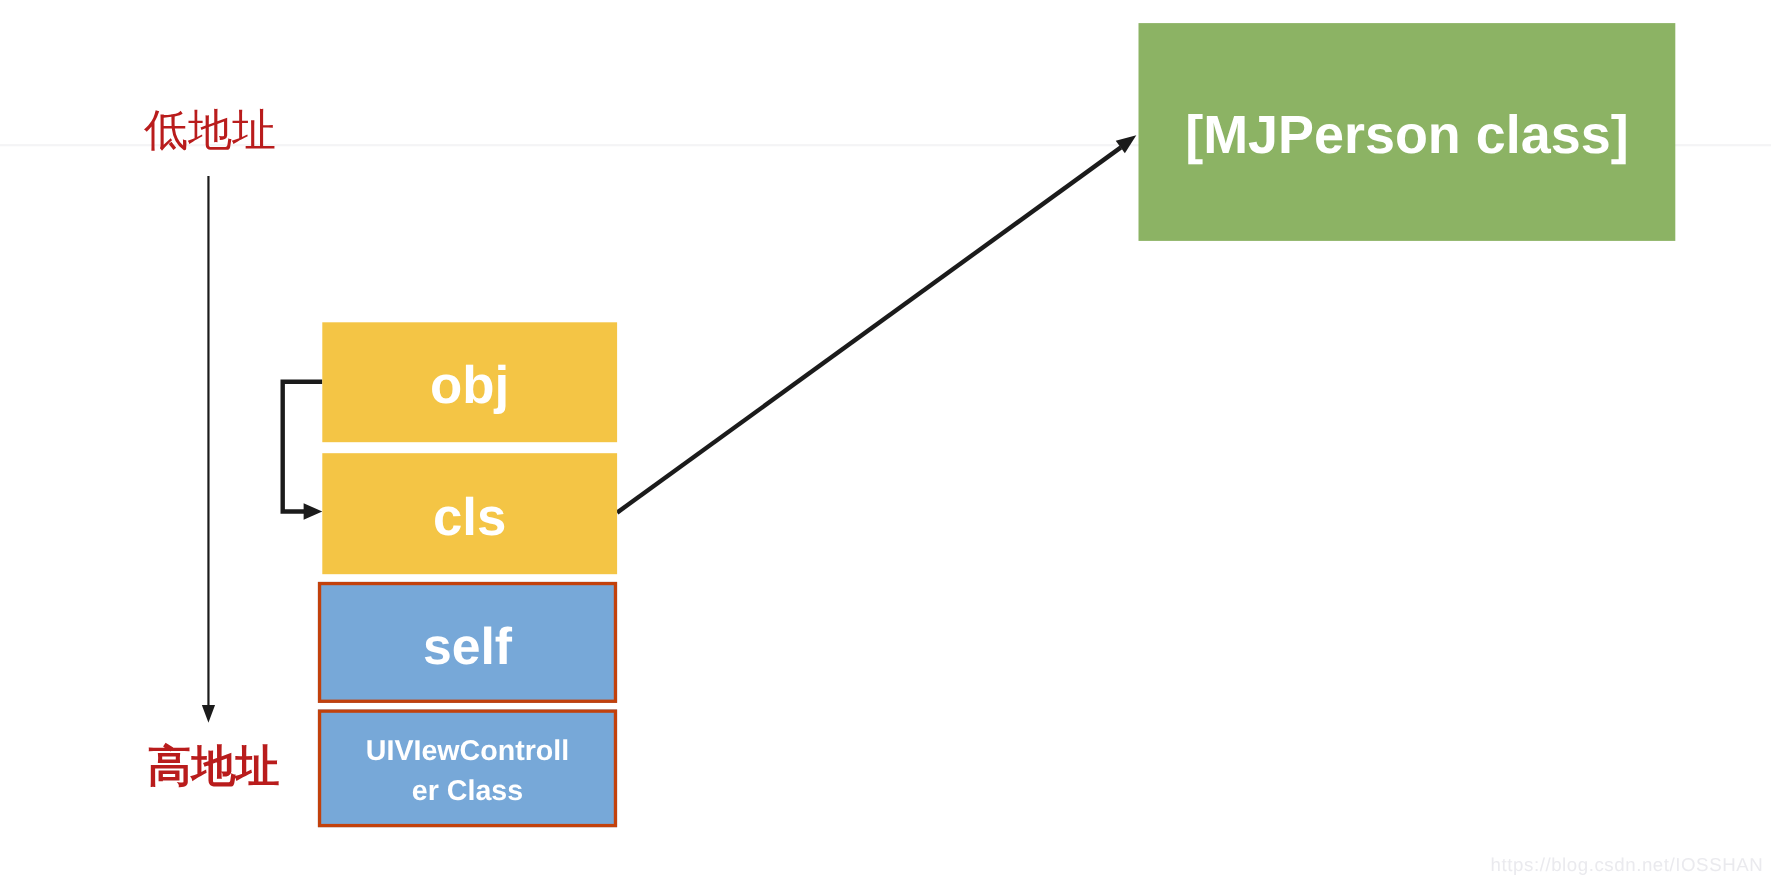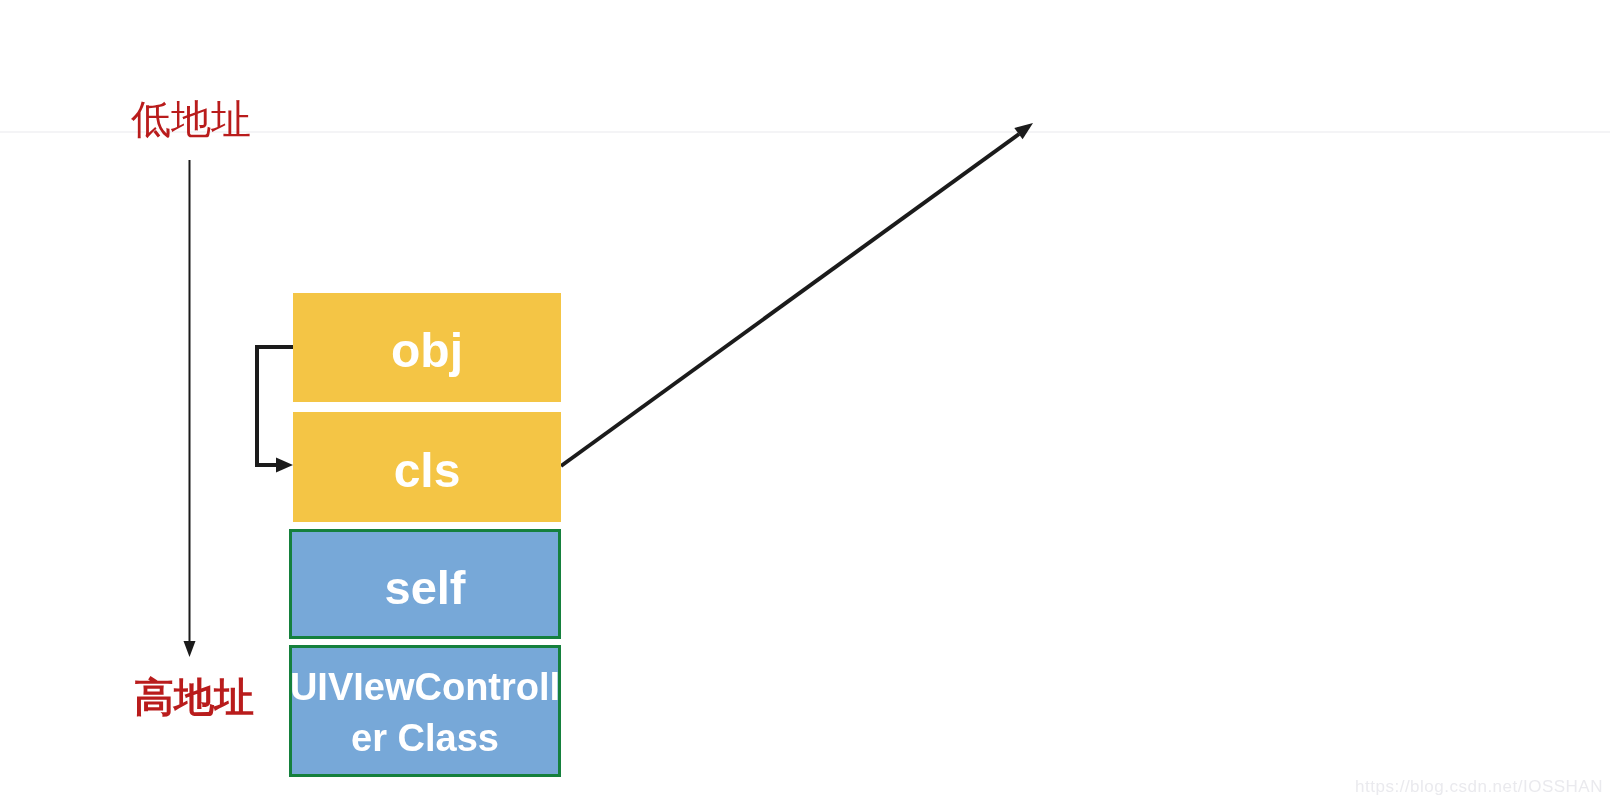--- a/index.html
+++ b/index.html
@@ -53,30 +53,30 @@
   }
   .cell-yellow {
     background: #f4c545;
     width: 268px;
     left: 293px;
     font-size: 48px;
     padding-top: 6px;
   }
   .cell-blue {
     background: #77a8d8;
-    border: 3px solid #15803d;
+    border: 3px solid #c2410c;
     width: 272px;
     left: 289px;
   }
   #cell-obj  { top: 293px; height: 109px; }
   #cell-cls  { top: 412px; height: 110px; }
   #cell-self { top: 529px; height: 110px; font-size: 47px; padding-top: 6px; }
   #cell-uivc {
-    top: 645px; height: 132px;
-    font-size: 38px;
+    top: 645px; height: 107px;
+    font-size: 26px;
     line-height: 1.35;
     white-space: pre-line;
     padding-top: 4px;
   }
   #class-box {
     position: absolute;
     left: 1035px;
     top: 21px;
     width: 488px;
     height: 198px;
@@ -140,16 +140,19 @@
 
   <div id="cell-self" class="memcell cell-blue">
     <span>self</span>
   </div>
 
   <div id="cell-uivc" class="memcell cell-blue">
     <span>UIVIewControll
 er Class</span>
   </div>
 
+  <div id="class-box">
+    <span>[MJPerson class]</span>
+  </div>
 
   <div id="watermark">https://blog.csdn.net/IOSSHAN</div>
 
 </div>
 
 </body></html>

